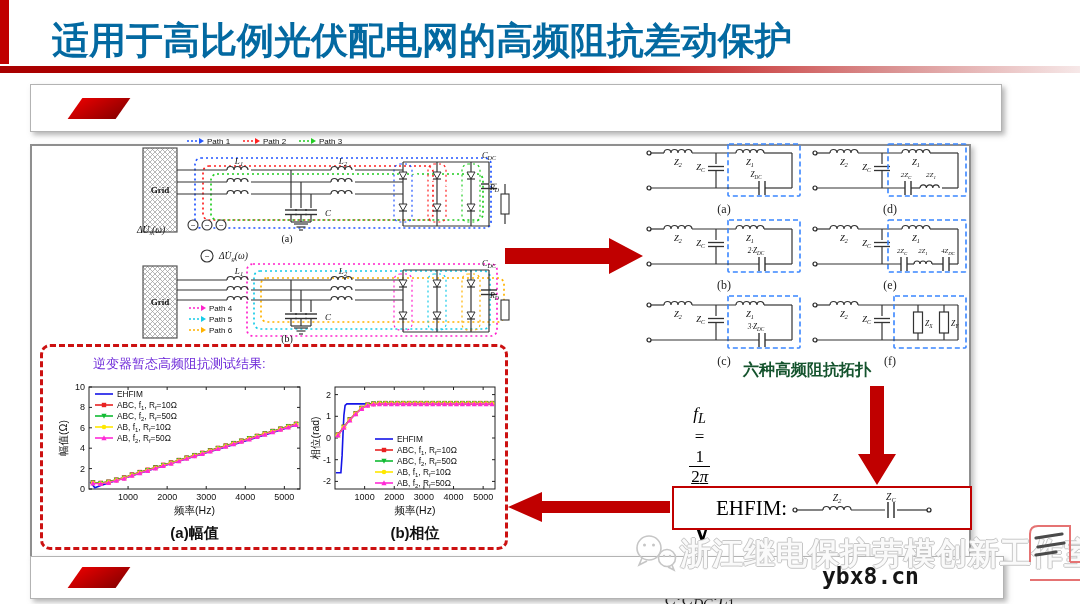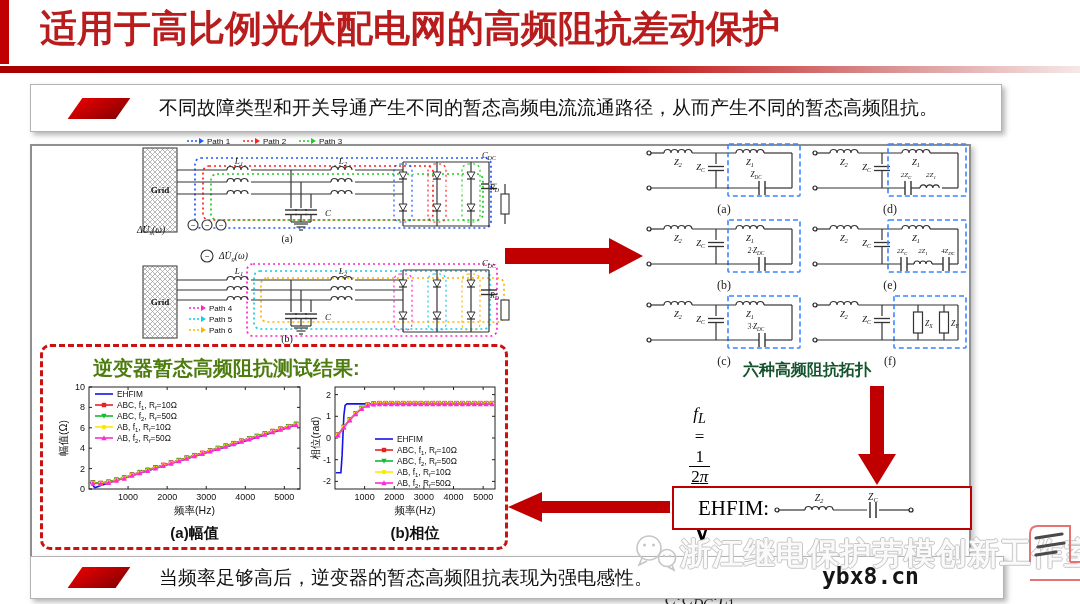--- a/index.html
+++ b/index.html
@@ -1,19 +1,19 @@
 <!DOCTYPE html>
 <html><head>
 <meta charset="utf-8">
 <style>
   html,body{margin:0;padding:0;background:#fff;}
   .slide{position:relative;width:1080px;height:604px;background:#fff;overflow:hidden;
          font-family:"Liberation Sans",sans-serif;color:#111;}
   .title-accent{position:absolute;left:0;top:0;width:9px;height:64px;background:#C00000;}
-  .page-title{position:absolute;left:40px;top:4px;margin:0;font-size:37px;font-weight:bold;color:#b91c1c;letter-spacing:0px;}
+  .page-title{position:absolute;left:40px;top:4px;margin:12px;font-size:37px;font-weight:bold;color:#0369a1;letter-spacing:0px;}
   .title-rule{position:absolute;left:0;top:66px;width:1080px;height:7px;
       background:linear-gradient(to right,#a80000 0%,#c00000 55%,#d98f8f 82%,#f6e8e8 100%);}
   .callout{position:absolute;left:30px;background:#fff;border:1px solid #b3b3b3;
       box-shadow:3px 3px 5px rgba(110,110,110,.5);display:flex;align-items:center;}
   .callout.top{top:84px;width:970px;height:46px;}
   .callout.bottom{top:556px;width:972px;height:41px;}
   .bullet{flex:none;width:48px;height:21px;background:linear-gradient(135deg,#e30000,#8d0000);
       transform:skewX(-35deg);margin-left:44px;}
   .callout p{margin:0 0 0 36px;font-size:19px;color:#101010;}
   .main-box{position:absolute;left:30px;top:144px;width:937px;height:410px;border:2px solid #8f8f8f;
@@ -27,45 +27,44 @@
       font-size:16px;font-weight:bold;color:#14532d;}
   .formula{position:absolute;left:648px;top:404px;display:flex;align-items:center;
       font-family:"Liberation Serif",serif;font-size:17px;color:#000;flex-direction:column;}
   .formula i{font-style:italic;}
   .frac{display:inline-flex;flex-direction:column;align-items:center;margin:0 3px;line-height:1.12;}
   .frac .den{border-top:1.4px solid #000;padding:0 2px;text-decoration:underline;}
   .sqrt{font-size:54px;line-height:40px;font-weight:400;margin:0 -3px 0 2px;transform:translateY(-3px);}
   .radicand{border-top:1.8px solid #000;padding-top:6px;display:inline-flex;margin-top:12px;}
   .ehfim-box{position:absolute;left:672px;top:486px;width:296px;height:40px;border:2.5px solid #C00000;
       background:#fff;display:flex;align-items:center;}
-  .ehfim-label{font-family:"Liberation Serif",serif;font-size:21px;color:#000;margin-left:24px;}
+  .ehfim-label{font-family:"Liberation Serif",serif;font-size:21px;color:#000;margin-left:42px;}
   .results-box{position:absolute;left:40px;top:344px;width:462px;height:200px;border:3px dashed #CC1111;
       border-radius:10px;background:#fff;}
-  .results-title{position:absolute;left:50px;top:8px;font-size:20px;font-weight:bold;color:#4d7c0f;}
+  .results-title{position:absolute;left:50px;top:8px;font-size:13px;font-weight:normal;color:#6d28d9;}
   .chart{position:absolute;top:34px;}
   #chartA{left:10px;width:252px;height:162px;}
   #chartB{left:262px;width:196px;height:162px;}
   .watermark{position:absolute;left:632px;top:533px;display:flex;align-items:flex-start;z-index:20;pointer-events:none;}
   .wm-text{font-size:31px;letter-spacing:1px;color:#fafafa;font-weight:bold;
       text-shadow:1px 0 #c6c6c6,-1px 0 #c6c6c6,0 1px #c6c6c6,0 -1px #c6c6c6;white-space:nowrap;}
   .wm-url{position:absolute;left:822px;top:563px;font-family:"DejaVu Sans Mono",monospace;
       font-weight:bold;font-size:23px;color:#151515;z-index:21;}
   .corner-logo{position:absolute;left:1026px;top:522px;width:60px;height:62px;z-index:21;}
 </style>
 </head>
 <body>
 
 <div class="slide">
   <div class="title-accent"></div>
   <h1 class="page-title">适用于高比例光伏配电网的高频阻抗差动保护</h1>
   <div class="title-rule"></div>
 
   <section class="callout top">
     <span class="bullet"></span>
-    <p>不同故障类型和开关导通产生不同的暂态高频电流流通路径，从而产生不同的暂态高频阻抗。</p>
   </section>
 
   <div class="main-box"></div>
 
   <svg id="circuitA" class="abs" style="left:135px;top:132px;" width="385" height="112">
       <defs>
         <pattern id="hA" width="5" height="5" patternUnits="userSpaceOnUse">
           <path d="M0 5 L5 0 M0 0 L5 5" stroke="#999" stroke-width="0.7"></path>
         </pattern>
       </defs>
@@ -782,21 +781,20 @@
           <circle cx="79" cy="91" r="2.3" fill="#FFE800"></circle>
           <text x="92" y="94" font-size="8.3" text-anchor="start" fill="#111" font-family="&quot;Liberation Sans&quot;,sans-serif"><tspan>AB, f</tspan><tspan dy="2.1" font-size="6.0">1</tspan><tspan dy="-2.1">, R</tspan><tspan dy="2.1" font-size="6.0">f</tspan><tspan dy="-2.1">=10Ω</tspan></text>
           <line x1="70" y1="102" x2="88" y2="102" stroke="#FF2BD6" stroke-width="1.6"></line>
           <path d="M79 99.2 L81.6 104.2 L76.4 104.2 Z" fill="#FF2BD6"></path>
           <text x="92" y="105" font-size="8.3" text-anchor="start" fill="#111" font-family="&quot;Liberation Sans&quot;,sans-serif"><tspan>AB, f</tspan><tspan dy="2.1" font-size="6.0">2</tspan><tspan dy="-2.1">, R</tspan><tspan dy="2.1" font-size="6.0">f</tspan><tspan dy="-2.1">=50Ω</tspan></text>
         </svg></div>
   </div>
 
   <section class="callout bottom">
     <span class="bullet"></span>
-    <p>当频率足够高后，逆变器的暂态高频阻抗表现为强电感性。</p>
   </section>
 
   <div class="watermark">
     <svg width="48" height="42">
       <g fill="none" stroke="#c6c6c6" stroke-width="1.6">
         <circle cx="17" cy="15" r="12"></circle>
         <path d="M10 25 l-3 7 l8 -4"></path>
         <circle cx="35" cy="25" r="8.5"></circle>
         <path d="M40 32 l2 5 l-6 -3"></path>
       </g>

